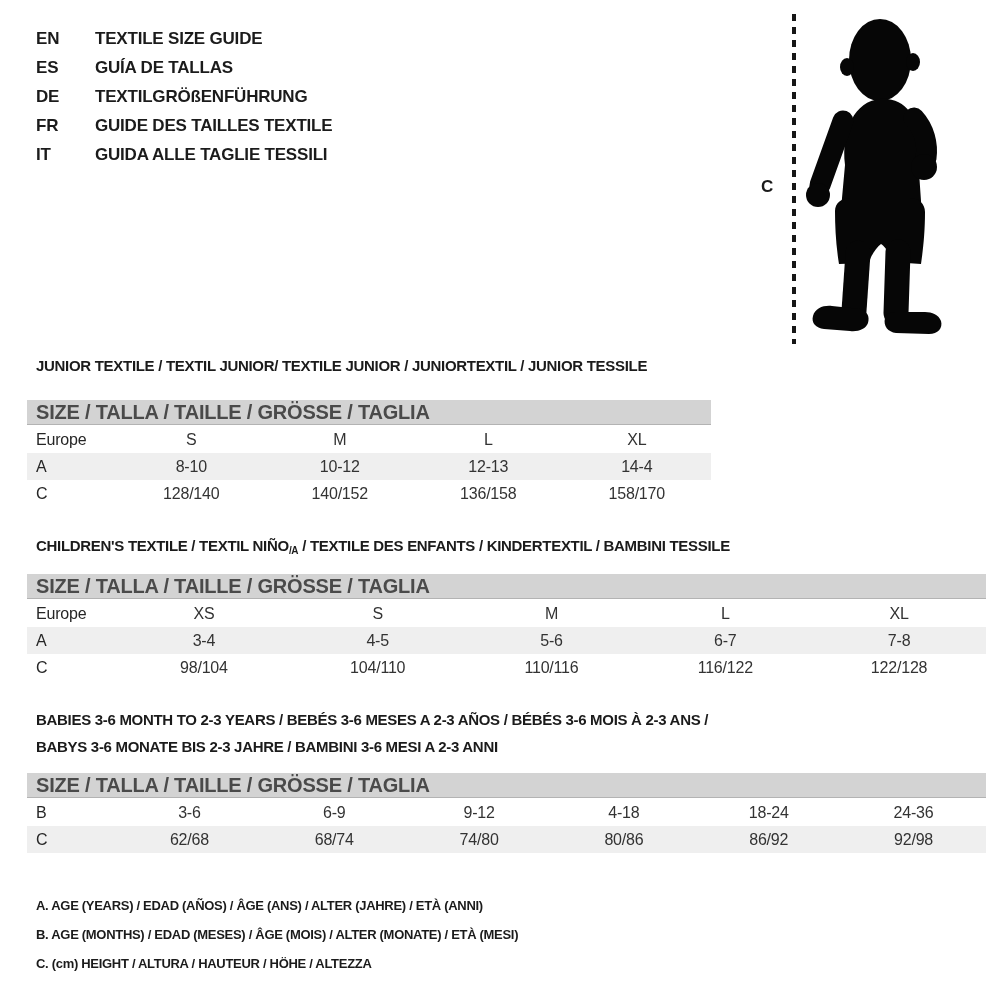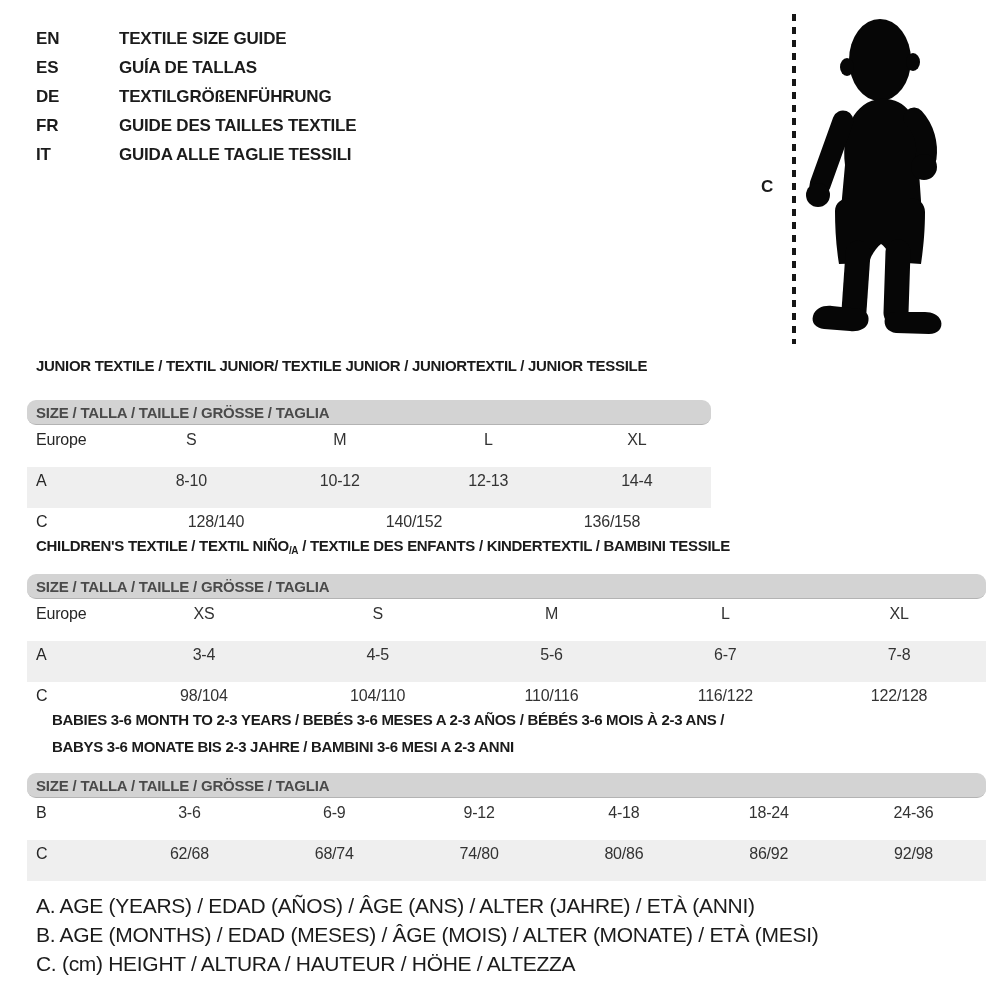--- a/index.html
+++ b/index.html
@@ -3,42 +3,42 @@
 <meta charset="utf-8">
 <style>
   html,body{margin:0;padding:0;}
   body{
     width:1000px;height:1000px;position:relative;background:#ffffff;
     font-family:"Liberation Sans","DejaVu Sans",sans-serif;
     color:#1b1b1b;overflow:hidden;letter-spacing:-0.2px;
   }
   
   .langs{position:absolute;left:36px;top:24px;}
-  .lang-row{display:flex;height:29px;line-height:29px;font-size:17px;font-weight:700;gap:24px;}
+  .lang-row{display:flex;height:29px;line-height:29px;font-size:17px;font-weight:700;}
   .lang-code{width:59px;}
   
   .dotline{position:absolute;left:792px;top:14px;width:4px;height:330px;
     background:repeating-linear-gradient(#161616 0 7px,transparent 7px 13px);}
   .cmark{position:absolute;left:761px;top:177px;font-size:17px;font-weight:700;}
   .baby{position:absolute;left:805px;top:15px;width:145px;height:325px;}
   
   .sec-title{position:absolute;left:36px;font-size:15px;font-weight:700;letter-spacing:-0.3px;white-space:nowrap;}
   .sec-title .sub{font-size:10px;vertical-align:-3px;}
   .two-line{line-height:27px;}
   
   .stable{position:absolute;left:27px;}
   .size-header{height:25px;line-height:25px;background:#d3d3d3;border-bottom:1px solid #b3b3b3;
-    padding-left:9px;font-size:15px;font-weight:600;color:#4a4a4a;margin-bottom:1px;box-sizing:border-box;border-radius:9px;}
-  .trow{display:flex;height:41px;line-height:27px;font-size:16px;color:#333;}
+    padding-left:9px;font-size:20px;font-weight:600;color:#4a4a4a;margin-bottom:1px;box-sizing:border-box;}
+  .trow{display:flex;height:27px;line-height:27px;font-size:16px;color:#333;}
   .trow.shaded{background:#efefef;}
   .tlabel{width:90px;padding-left:9px;color:#262626;box-sizing:border-box;}
   .tcell{flex:1;text-align:center;}
   
   .notes{position:absolute;left:36px;top:891px;}
-  .note-line{height:29px;line-height:29px;font-size:21px;font-weight:400;letter-spacing:-0.3px;white-space:nowrap;}
+  .note-line{height:29px;line-height:29px;font-size:13px;font-weight:700;letter-spacing:-0.3px;white-space:nowrap;}
 </style>
 </head>
 <body>
 
 <div class="langs" id="langs">
     <div class="lang-row">
       <span class="lang-code">EN</span>
       <span>TEXTILE SIZE GUIDE</span>
     </div>
     <div class="lang-row">
@@ -100,20 +100,21 @@
       <div class="tcell">8-10</div>
       <div class="tcell">10-12</div>
       <div class="tcell">12-13</div>
       <div class="tcell">14-4</div>
     </div>
     <div class="trow">
       <div class="tlabel">C</div>
       <div class="tcell">128/140</div>
       <div class="tcell">140/152</div>
       <div class="tcell">136/158</div>
+      <div class="tcell">158/170</div>
     </div>
   </div>
 
 <div class="sec-title" style="top:537px;">
   <span>CHILDREN'S TEXTILE / TEXTIL NIÑO</span><span class="sub">/A</span><span> / TEXTILE DES ENFANTS / KINDERTEXTIL / BAMBINI TESSILE</span>
 </div>
 <div class="stable" style="top:574px;width:959px;">
     <div class="size-header">SIZE / TALLA / TAILLE / GRÖSSE / TAGLIA</div>
     <div class="trow">
       <div class="tlabel">Europe</div>
@@ -134,21 +135,21 @@
     <div class="trow">
       <div class="tlabel">C</div>
       <div class="tcell">98/104</div>
       <div class="tcell">104/110</div>
       <div class="tcell">110/116</div>
       <div class="tcell">116/122</div>
       <div class="tcell">122/128</div>
     </div>
   </div>
 
-<div class="sec-title two-line" style="top:706px;margin-left:16px;">
+<div class="sec-title two-line" style="top:706px;">
   <div>BABIES 3-6 MONTH TO 2-3 YEARS / BEBÉS 3-6 MESES A 2-3 AÑOS / BÉBÉS 3-6 MOIS À 2-3 ANS /</div>
   <div>BABYS 3-6 MONATE BIS 2-3 JAHRE / BAMBINI 3-6 MESI A 2-3 ANNI</div>
 </div>
 <div class="stable" style="top:773px;width:959px;">
     <div class="size-header">SIZE / TALLA / TAILLE / GRÖSSE / TAGLIA</div>
     <div class="trow">
       <div class="tlabel">B</div>
       <div class="tcell">3-6</div>
       <div class="tcell">6-9</div>
       <div class="tcell">9-12</div>

